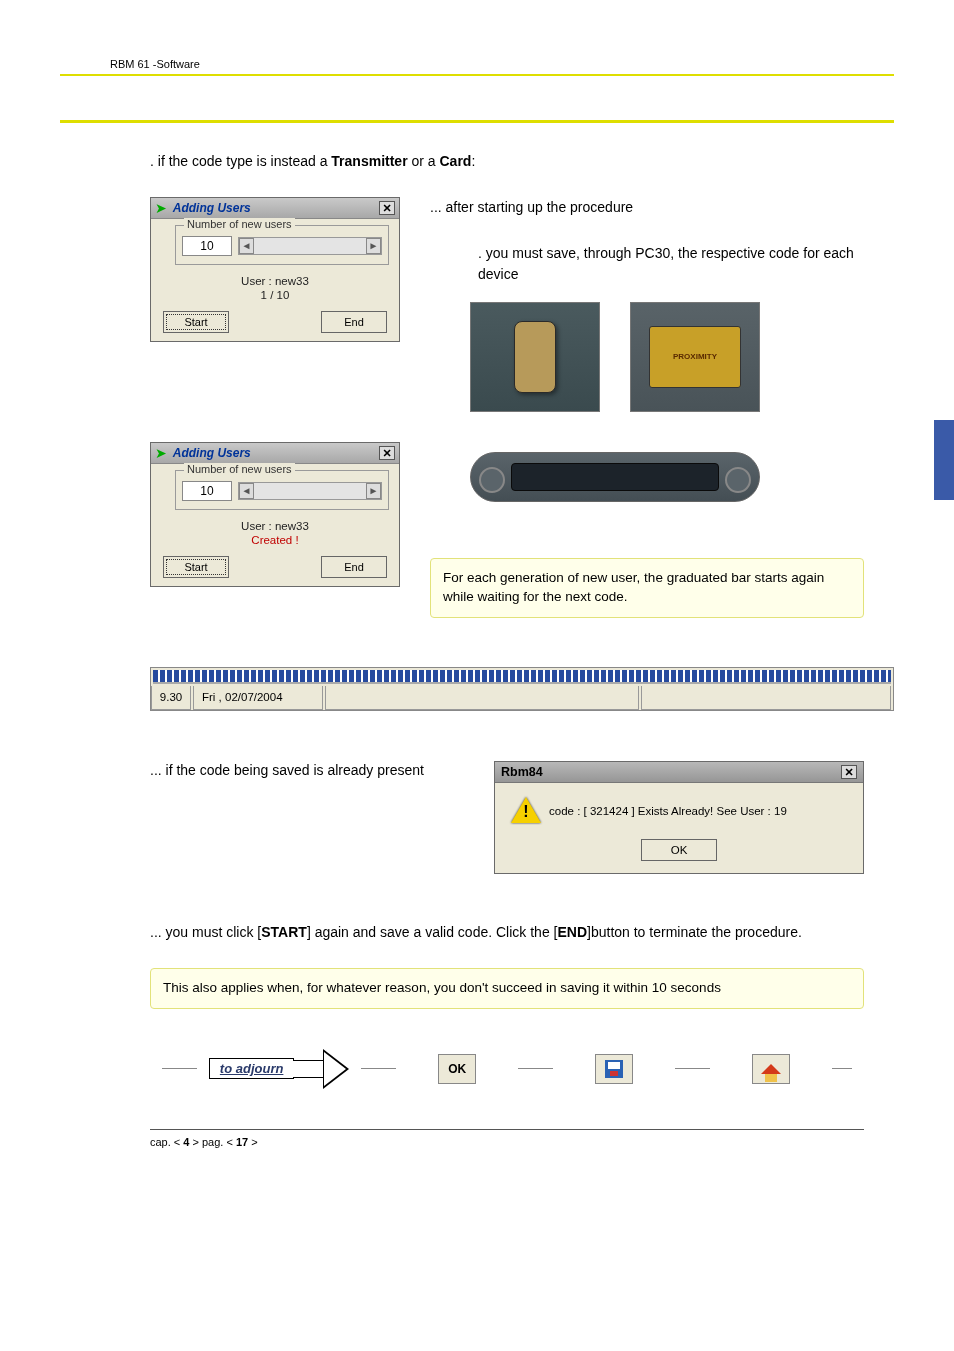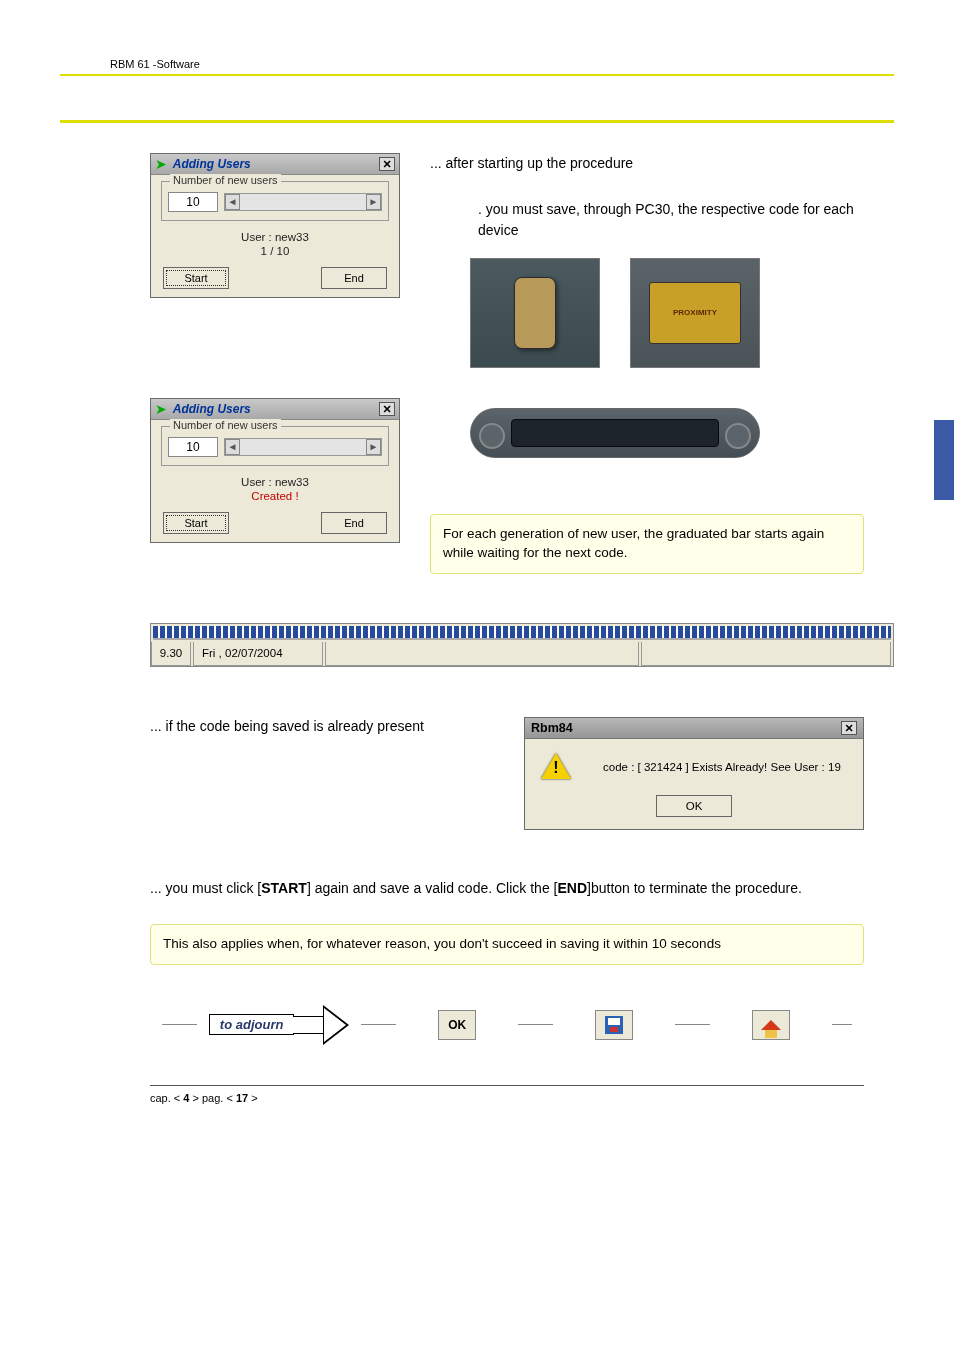--- a/index.html
+++ b/index.html
@@ -13,21 +13,21 @@
   .header-line { font-size: 11px; padding: 8px 0 4px 50px; border-bottom: 2px solid #dede00; }
   .yellow-sep { height: 3px; background: #dede00; margin: 44px 0 0 0; }
   .content { padding: 30px 30px 0 90px; }
   .row { display:flex; gap:30px; align-items:flex-start; }
   .dialog { width: 250px; border:1px solid #6a6a6a; background:#ece9d8; font-size:12px; margin-bottom: 40px;}
   .dlg-title { background: linear-gradient(#c9c9c9,#a8a8a8); display:flex; align-items:center; padding:2px 4px; gap:6px; border-bottom:1px solid #888;}
   .dlg-title .flag { color:#0a0; font-size:14px;}
   .dlg-title .title-text { color:#003399; font-weight:bold; font-style:italic; flex:1;}
   .close-x { width:16px; height:14px; border:1px solid #555; background:#ddd; font-weight:bold; font-size:11px; line-height:12px; text-align:center; cursor:pointer;}
   .dlg-body { padding:6px 10px 8px 10px; }
-  .fieldset { border:1px solid #9a9a9a; padding:10px 6px 8px 6px; position:relative; margin-bottom:6px;}
+  .fieldset { border:1px solid #9a9a9a; padding:10px 6px 8px 6px; position:relative; margin-bottom:6px;margin-left:14px;}
   .fieldset .legend { position:absolute; top:-8px; left:8px; background:#ece9d8; padding:0 3px; font-size:11px; color:#333;}
   .num-row { display:flex; align-items:center; gap:6px;}
   .num-input { width:50px; height:20px; border:1px solid #888; background:#fff; text-align:center; font-size:12px; line-height:18px;}
   .slider-track { flex:1; height:18px; border:1px solid #999; background:#e4e4e4; display:flex; justify-content:space-between; align-items:center;}
   .slider-btn { width:15px; height:16px; border:1px solid #888; background:#ddd; font-size:10px; line-height:14px; text-align:center; color:#555;}
   .user-line { text-align:center; font-size:11.5px; margin-top:10px; color:#222;}
   .progress-line { text-align:center; font-size:11.5px; margin-top:2px; color:#222;}
   .created { color:#c00000;}
   .dlg-buttons { display:flex; justify-content:space-between; padding:0 2px;}
   .win-btn { width:66px; height:22px; border:1px solid #666; background:#ece9d8; font-size:11px; cursor:pointer; text-align:center; line-height:20px;}
@@ -45,31 +45,31 @@
   .receiver-inner { position:absolute; left:40px; right:40px; top:10px; bottom:10px; background:#1c232a; border-radius:4px; border:1px solid #0a0a0a;}
   .note-box { border:1px solid #e2e27a; background:#ffffea; padding:10px 12px; font-size:13.5px; line-height:1.4; border-radius:4px;}
   .status-bar { margin-top:40px; border:1px solid #888; background:#ece9d8;}
   .status-top { height:14px; background: repeating-linear-gradient(90deg,#264a9e 0 5px,#fff 5px 7px); border-bottom:2px solid #aaa; margin:2px;}
   .status-cells { display:flex; height:24px;}
   .status-cell { border:1px solid #999; border-top:none; background:#ece9d8; font-size:11.5px; display:flex; align-items:center; padding:0 8px; margin-right:2px;}
   .status-cell.c1 { width:40px; justify-content:center;}
   .status-cell.c2 { width:130px;}
   .status-cell.c3 { flex:1;}
   .status-cell.c4 { width:250px;}
-  .msg-dialog { width:340px; border:1px solid #6a6a6a; background:#ece9d8;}
+  .msg-dialog { width:370px; border:1px solid #6a6a6a; background:#ece9d8;}
   .msg-title { background:linear-gradient(#b8b8b8,#969696); padding:3px 6px; font-weight:bold; font-size:12.5px; display:flex; justify-content:space-between; align-items:center; border-bottom:1px solid #777;}
-  .msg-body { display:flex; align-items:center; gap:32px; padding:14px 16px 8px 16px; font-size:11.5px;}
+  .msg-body { display:flex; align-items:center; gap:8px; padding:14px 16px 8px 16px; font-size:11.5px;}
   .warn-icon { width:30px; height:28px; }
   .warn-tri { width:0; height:0; border-left:15px solid transparent; border-right:15px solid transparent; border-bottom:26px solid #f6d000; position:relative; filter: drop-shadow(0 0 1px #333);}
   .warn-tri::after { content:"!"; position:absolute; left:-4px; top:6px; width:8px; text-align:center; font-weight:bold; color:#000; font-size:16px;}
   .msg-ok-row { text-align:center; padding:6px 0 12px 0;}
   .msg-ok-btn { width:76px; height:22px; border:1px solid #666; background:#ece9d8; font-size:11.5px; cursor:pointer;}
   .bottom-icons { margin-top:40px; display:flex; align-items:center;}
   .arrow-box { display:flex; align-items:center; gap:0;}
-  .arrow-label { border:1px solid #000; padding:2px 10px; font-weight:bold; font-style:italic; color:#2a3a6a; font-size:13px; background:#fff;}
+  .arrow-label { border:1px solid #000; padding:2px 10px; font-weight:bold; font-style:italic; color:#2a3a6a; font-size:13px; background:#fff;text-decoration:underline;}
   .hr-line { flex:1; height:1px; background:#888; margin:0 12px;}
   .tool-btn { width:38px; height:30px; border:1px solid #888; background:#ece9d8; margin:0 30px; display:flex; align-items:center; justify-content:center; font-size:12px; font-weight:bold;}
   .save-icon { width:18px; height:18px; background:#2a62b4; position:relative;}
   .save-icon::before { content:""; position:absolute; top:2px; left:3px; right:3px; height:7px; background:#fff;}
   .save-icon::after { content:""; position:absolute; bottom:2px; left:5px; width:8px; height:5px; background:#c33;}
   .home-icon { width:0; height:0; border-left:10px solid transparent; border-right:10px solid transparent; border-bottom:10px solid #d43a1a; position:relative;}
   .home-icon::after { content:""; position:absolute; left:-6px; top:10px; width:12px; height:8px; background:#f0c24a;}
   .side-tab { position:absolute; right:0; top:420px; width:20px; height:80px; background:#3a5aa8;}
   .footer { border-top:1px solid #555; margin-top:40px; padding-top:6px; font-size:11px; text-align:left;}
   .p-text { font-size:14px; margin-bottom:28px;}
@@ -79,20 +79,23 @@
 <body>
 
 <div class="page">
   <div class="header-line">RBM 61 -Software</div>
   <div class="yellow-sep"></div>
 
   <div class="side-tab"></div>
 
   <div class="content">
 
+    <p class="p-text">
+      <span>. if the code type is instead a </span><b>Transmitter</b><span> or a </span><b>Card</b><span>:</span>
+    </p>
 
     <div class="row">
       <div class="dialog">
         <div class="dlg-title">
           <span class="flag">➤</span>
           <span class="title-text">Adding Users</span>
           <span class="close-x">✕</span>
         </div>
         <div class="dlg-body">
           <div class="fieldset">

